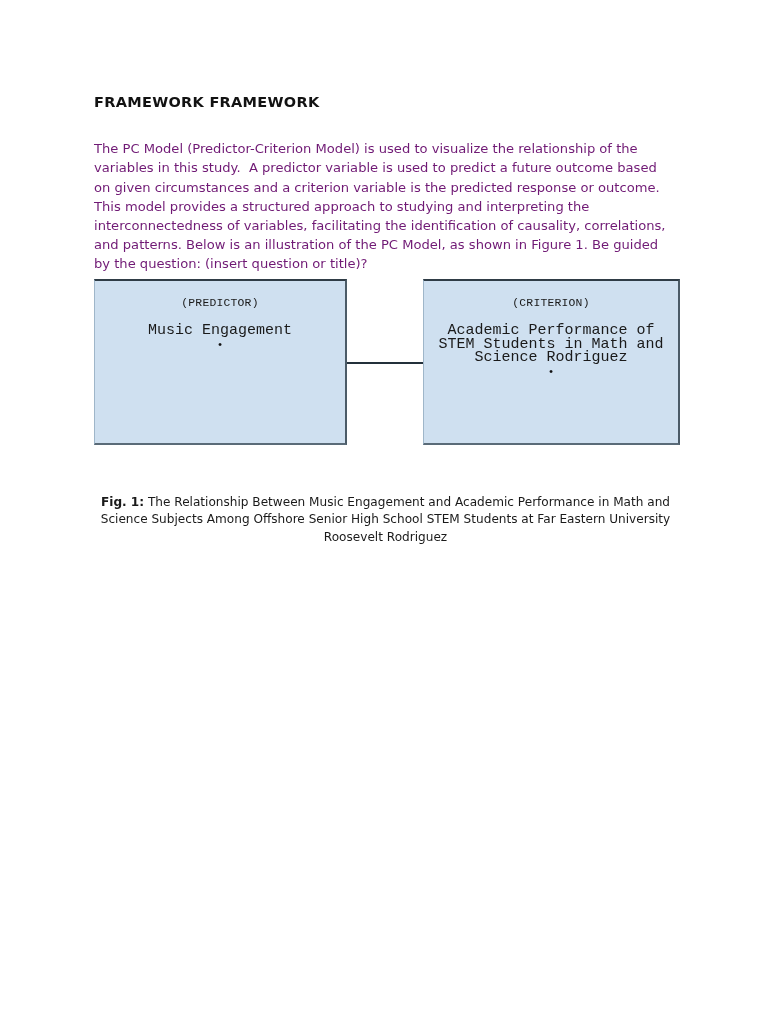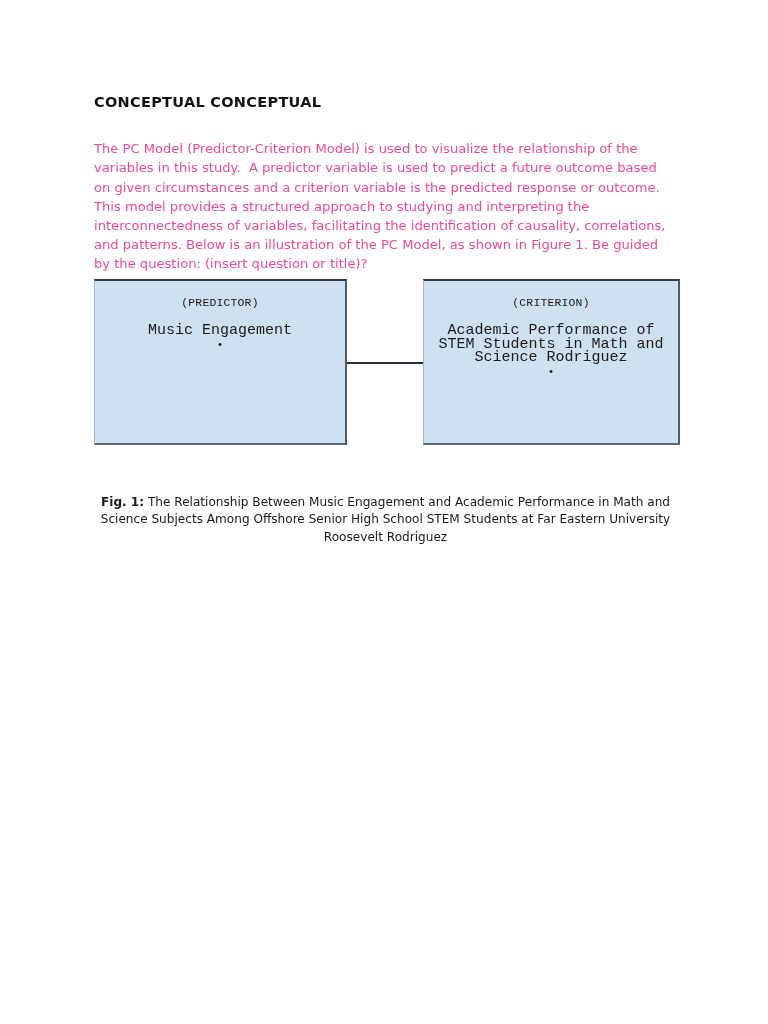--- a/index.html
+++ b/index.html
@@ -33,21 +33,21 @@
   }
 
   
   .body-paragraph {
     position: absolute;
     left: 94px;
     top: 126px;
     width: 583px;
     font-size: 13.1px;
     line-height: 19.2px;
-    color: #ec4899;
+    color: #701a75;
     text-align: left;
     white-space: pre-wrap;
   }
 
   
   .diagram {
     position: absolute;
     left: 94px;
     top: 279px;
     width: 583px;
@@ -119,21 +119,21 @@
   }
   .figure-caption .cap-label {
     font-weight: bold;
   }
 </style>
 </head>
 <body>
 
 <div class="page">
 
-  <h1 class="section-heading">CONCEPTUAL CONCEPTUAL</h1>
+  <h1 class="section-heading">FRAMEWORK FRAMEWORK</h1>
 
   <p class="body-paragraph">The PC Model (Predictor-Criterion Model) is used to visualize the relationship of the variables in this study.  A predictor variable is used to predict a future outcome based on given circumstances and a criterion variable is the predicted response or outcome. This model provides a structured approach to studying and interpreting the interconnectedness of variables, facilitating the identification of causality, correlations, and patterns. Below is an illustration of the PC Model, as shown in Figure 1. Be guided by the question: (insert question or title)?</p>
 
   <div class="diagram">
 
     <div class="pc-box predictor">
       <div class="box-inner">
         <div class="box-header">(PREDICTOR)</div>
         <div class="box-label">Music Engagement</div>
         <div class="box-bullet">•</div>

